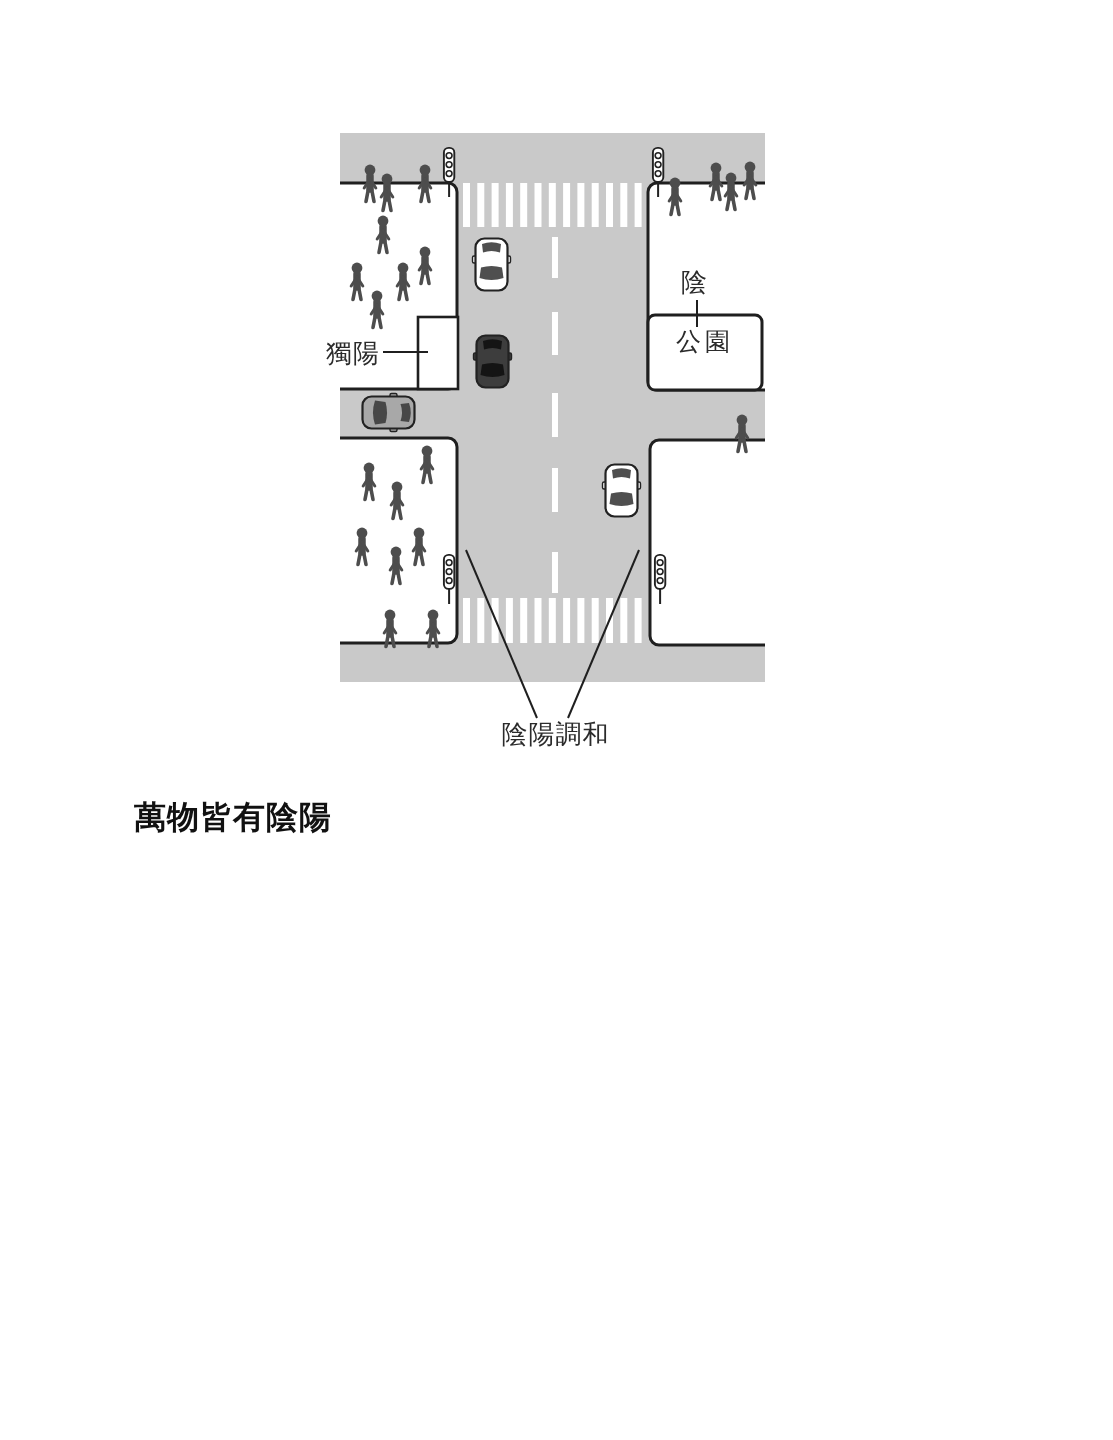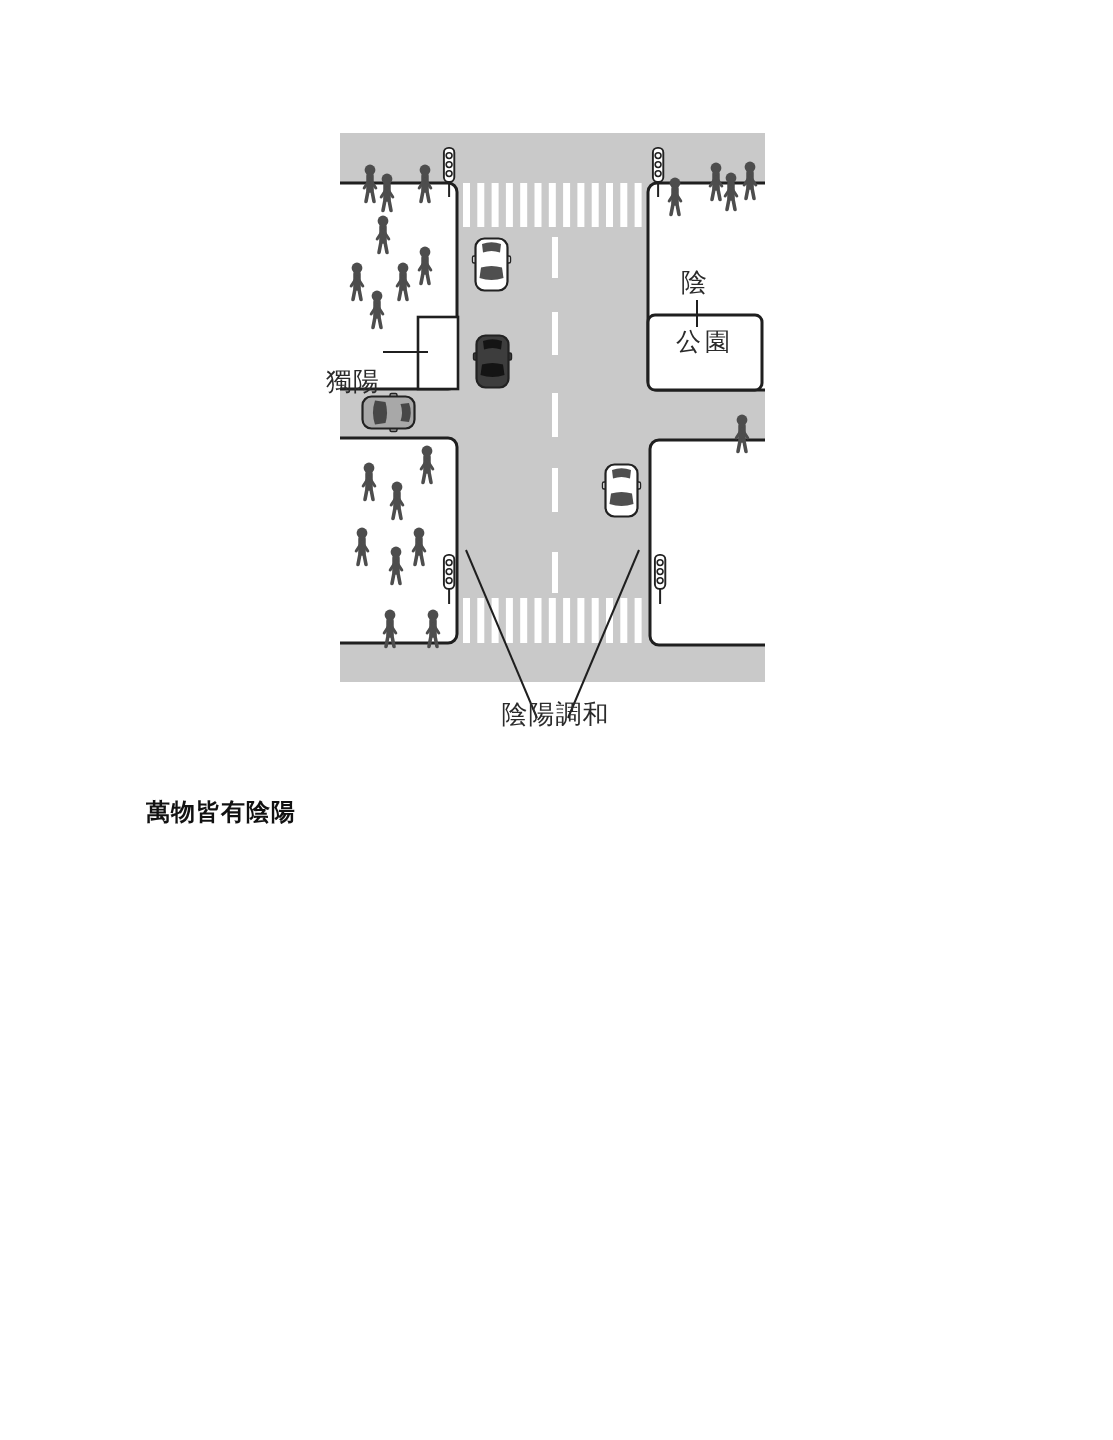--- a/index.html
+++ b/index.html
@@ -11,25 +11,25 @@
     font-family:"Liberation Sans", sans-serif;
   }
   .diagram-wrap {
     position:absolute; left:340px; top:133px;
     width:425px; height:620px;
   }
   .diagram-wrap svg { position:absolute; left:0; top:0; }
   .lbl { position:absolute; color:#2b2b2b; line-height:1.1; white-space:nowrap; }
   .lbl-yin       { left:681px; top:268px; font-size:26px; }
   .lbl-park      { left:648px; top:328px; width:114px; text-align:center; font-size:25px; letter-spacing:4px; }
-  .lbl-loneyang  { left:326px; top:339px; font-size:26px; letter-spacing:1px;margin-top:28px; }
-  .lbl-harmony   { left:440px; top:700px; width:231px; text-align:center; font-size:26px; letter-spacing:1px; }
+  .lbl-loneyang  { left:326px; top:339px; font-size:26px; letter-spacing:1px; }
+  .lbl-harmony   { left:440px; top:720px; width:231px; text-align:center; font-size:26px; letter-spacing:1px; }
   .heading {
-    position:absolute; left:146px; top:796px;
-    font-size:24px; font-weight:bold; color:#111111; letter-spacing:1px;
+    position:absolute; left:134px; top:796px;
+    font-size:32px; font-weight:bold; color:#111111; letter-spacing:1px;
   }
 </style>
 </head>
 <body>
 
 <div class="page">
 
   <div class="diagram-wrap">
     <svg id="dsvg" width="425" height="620" viewBox="0 0 425 620" style="--fig: #4d4d4d;">
       <defs>

